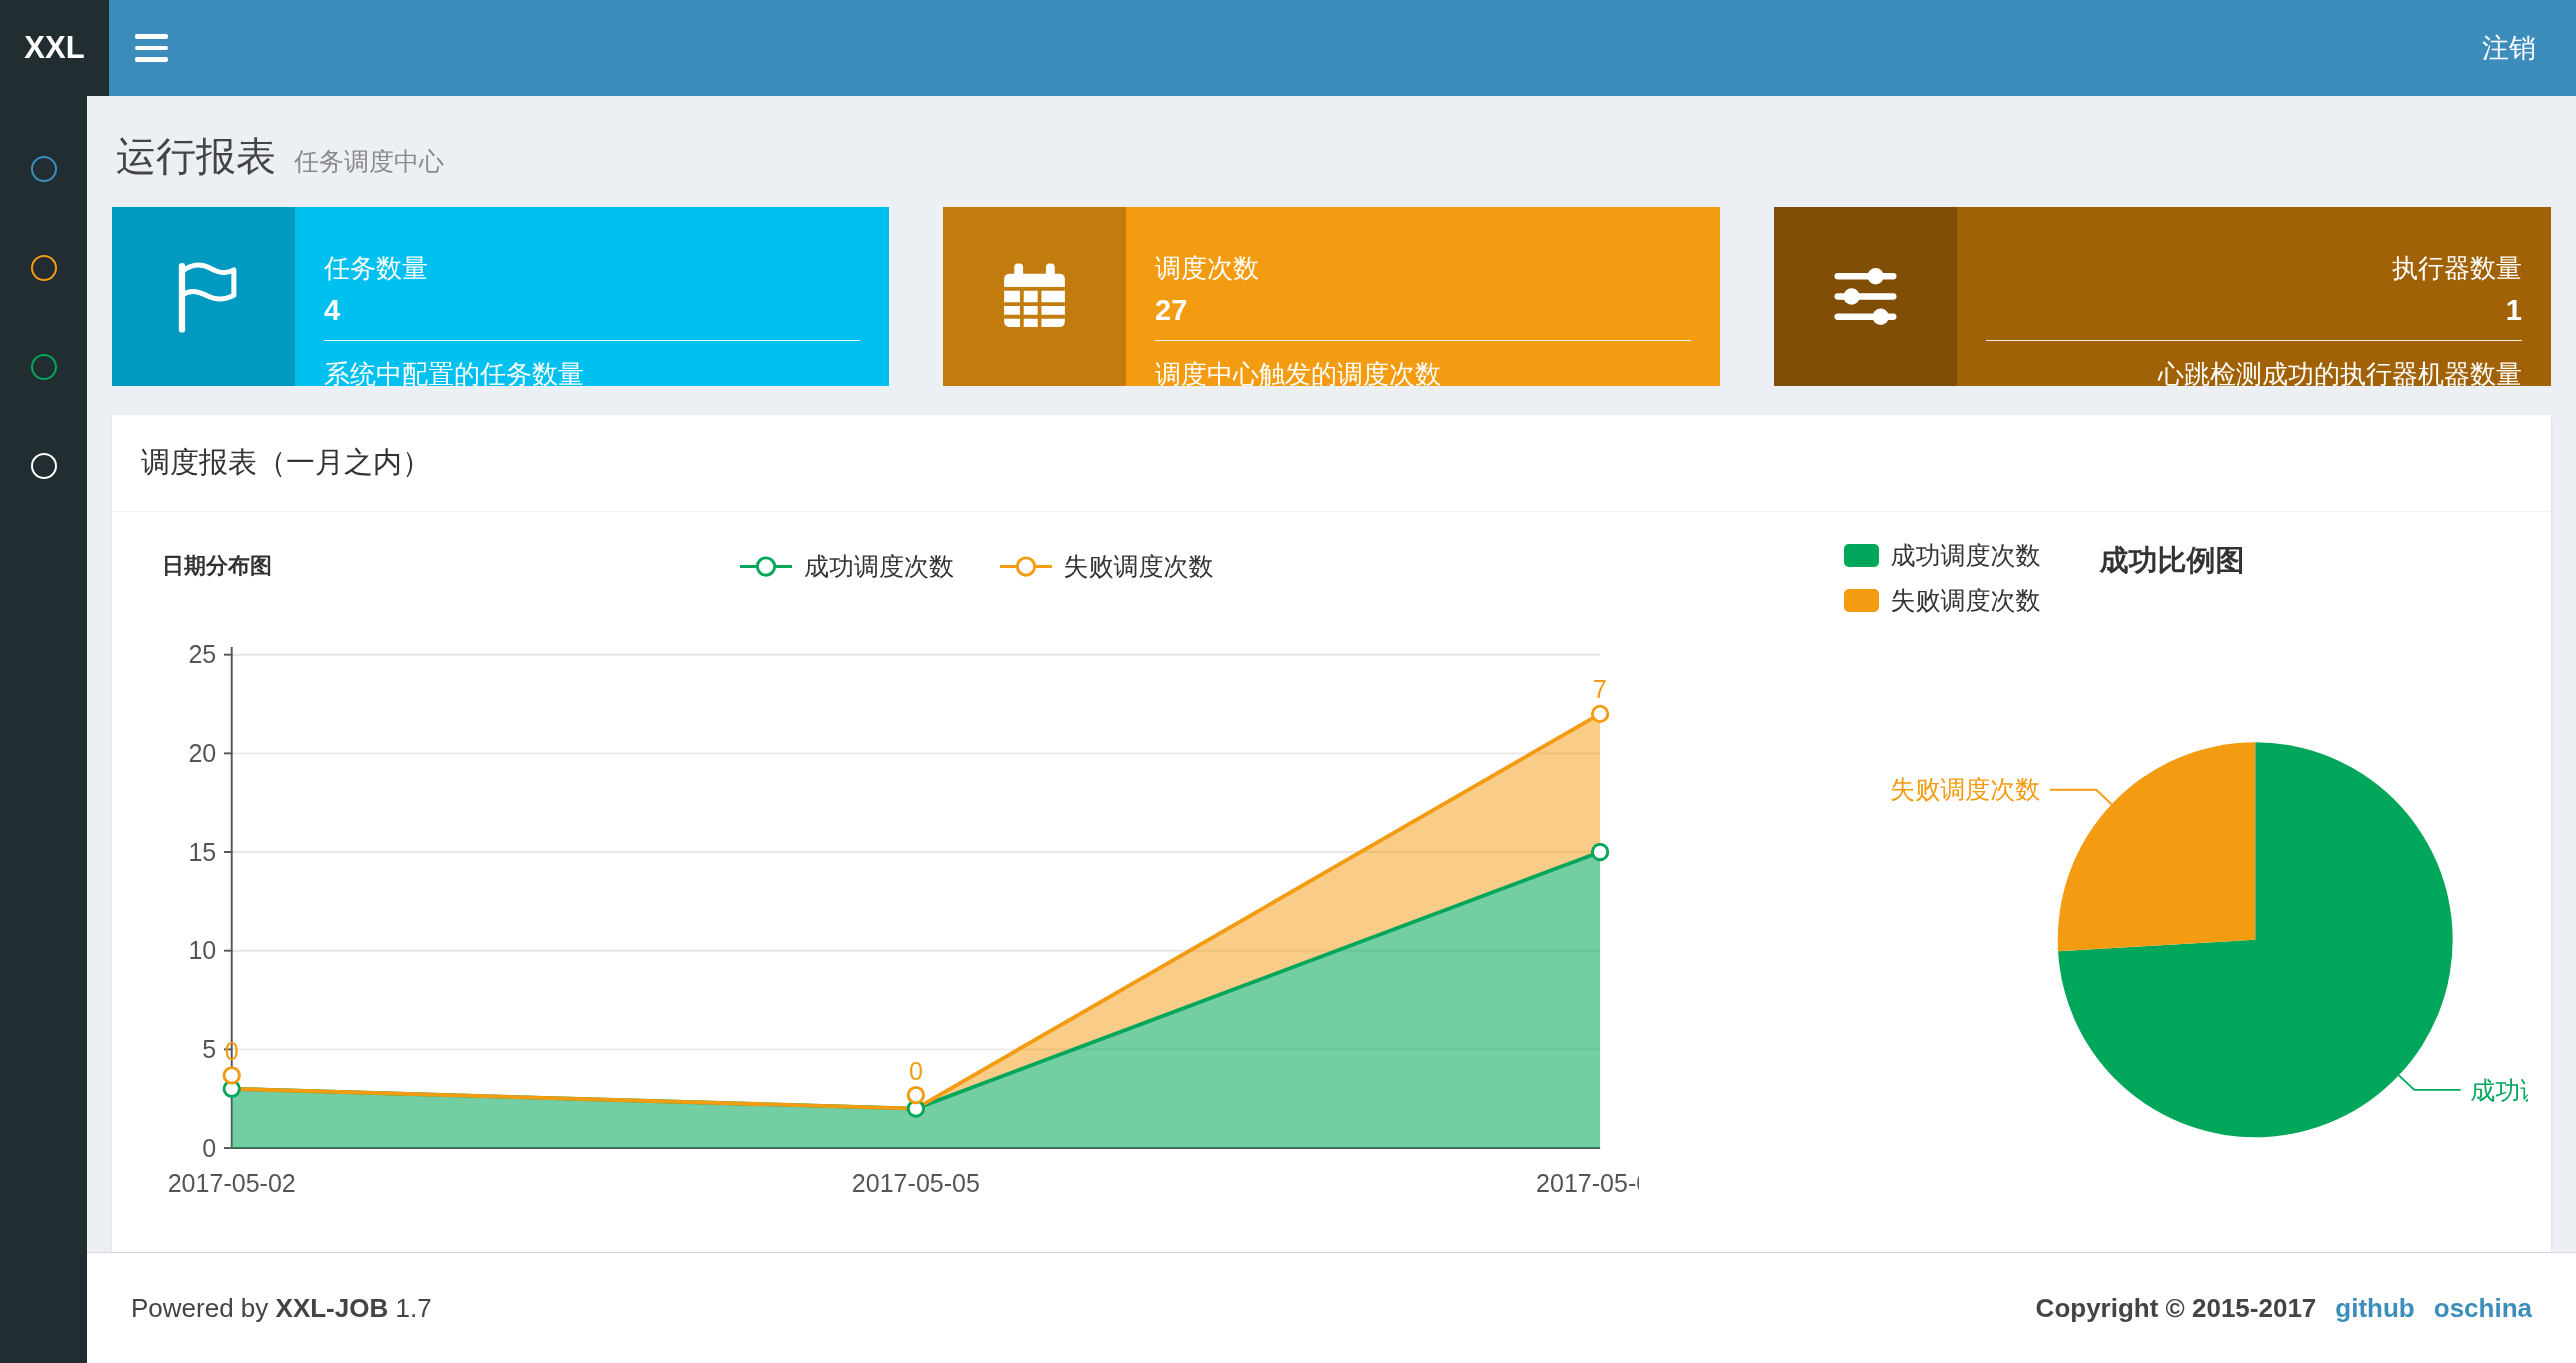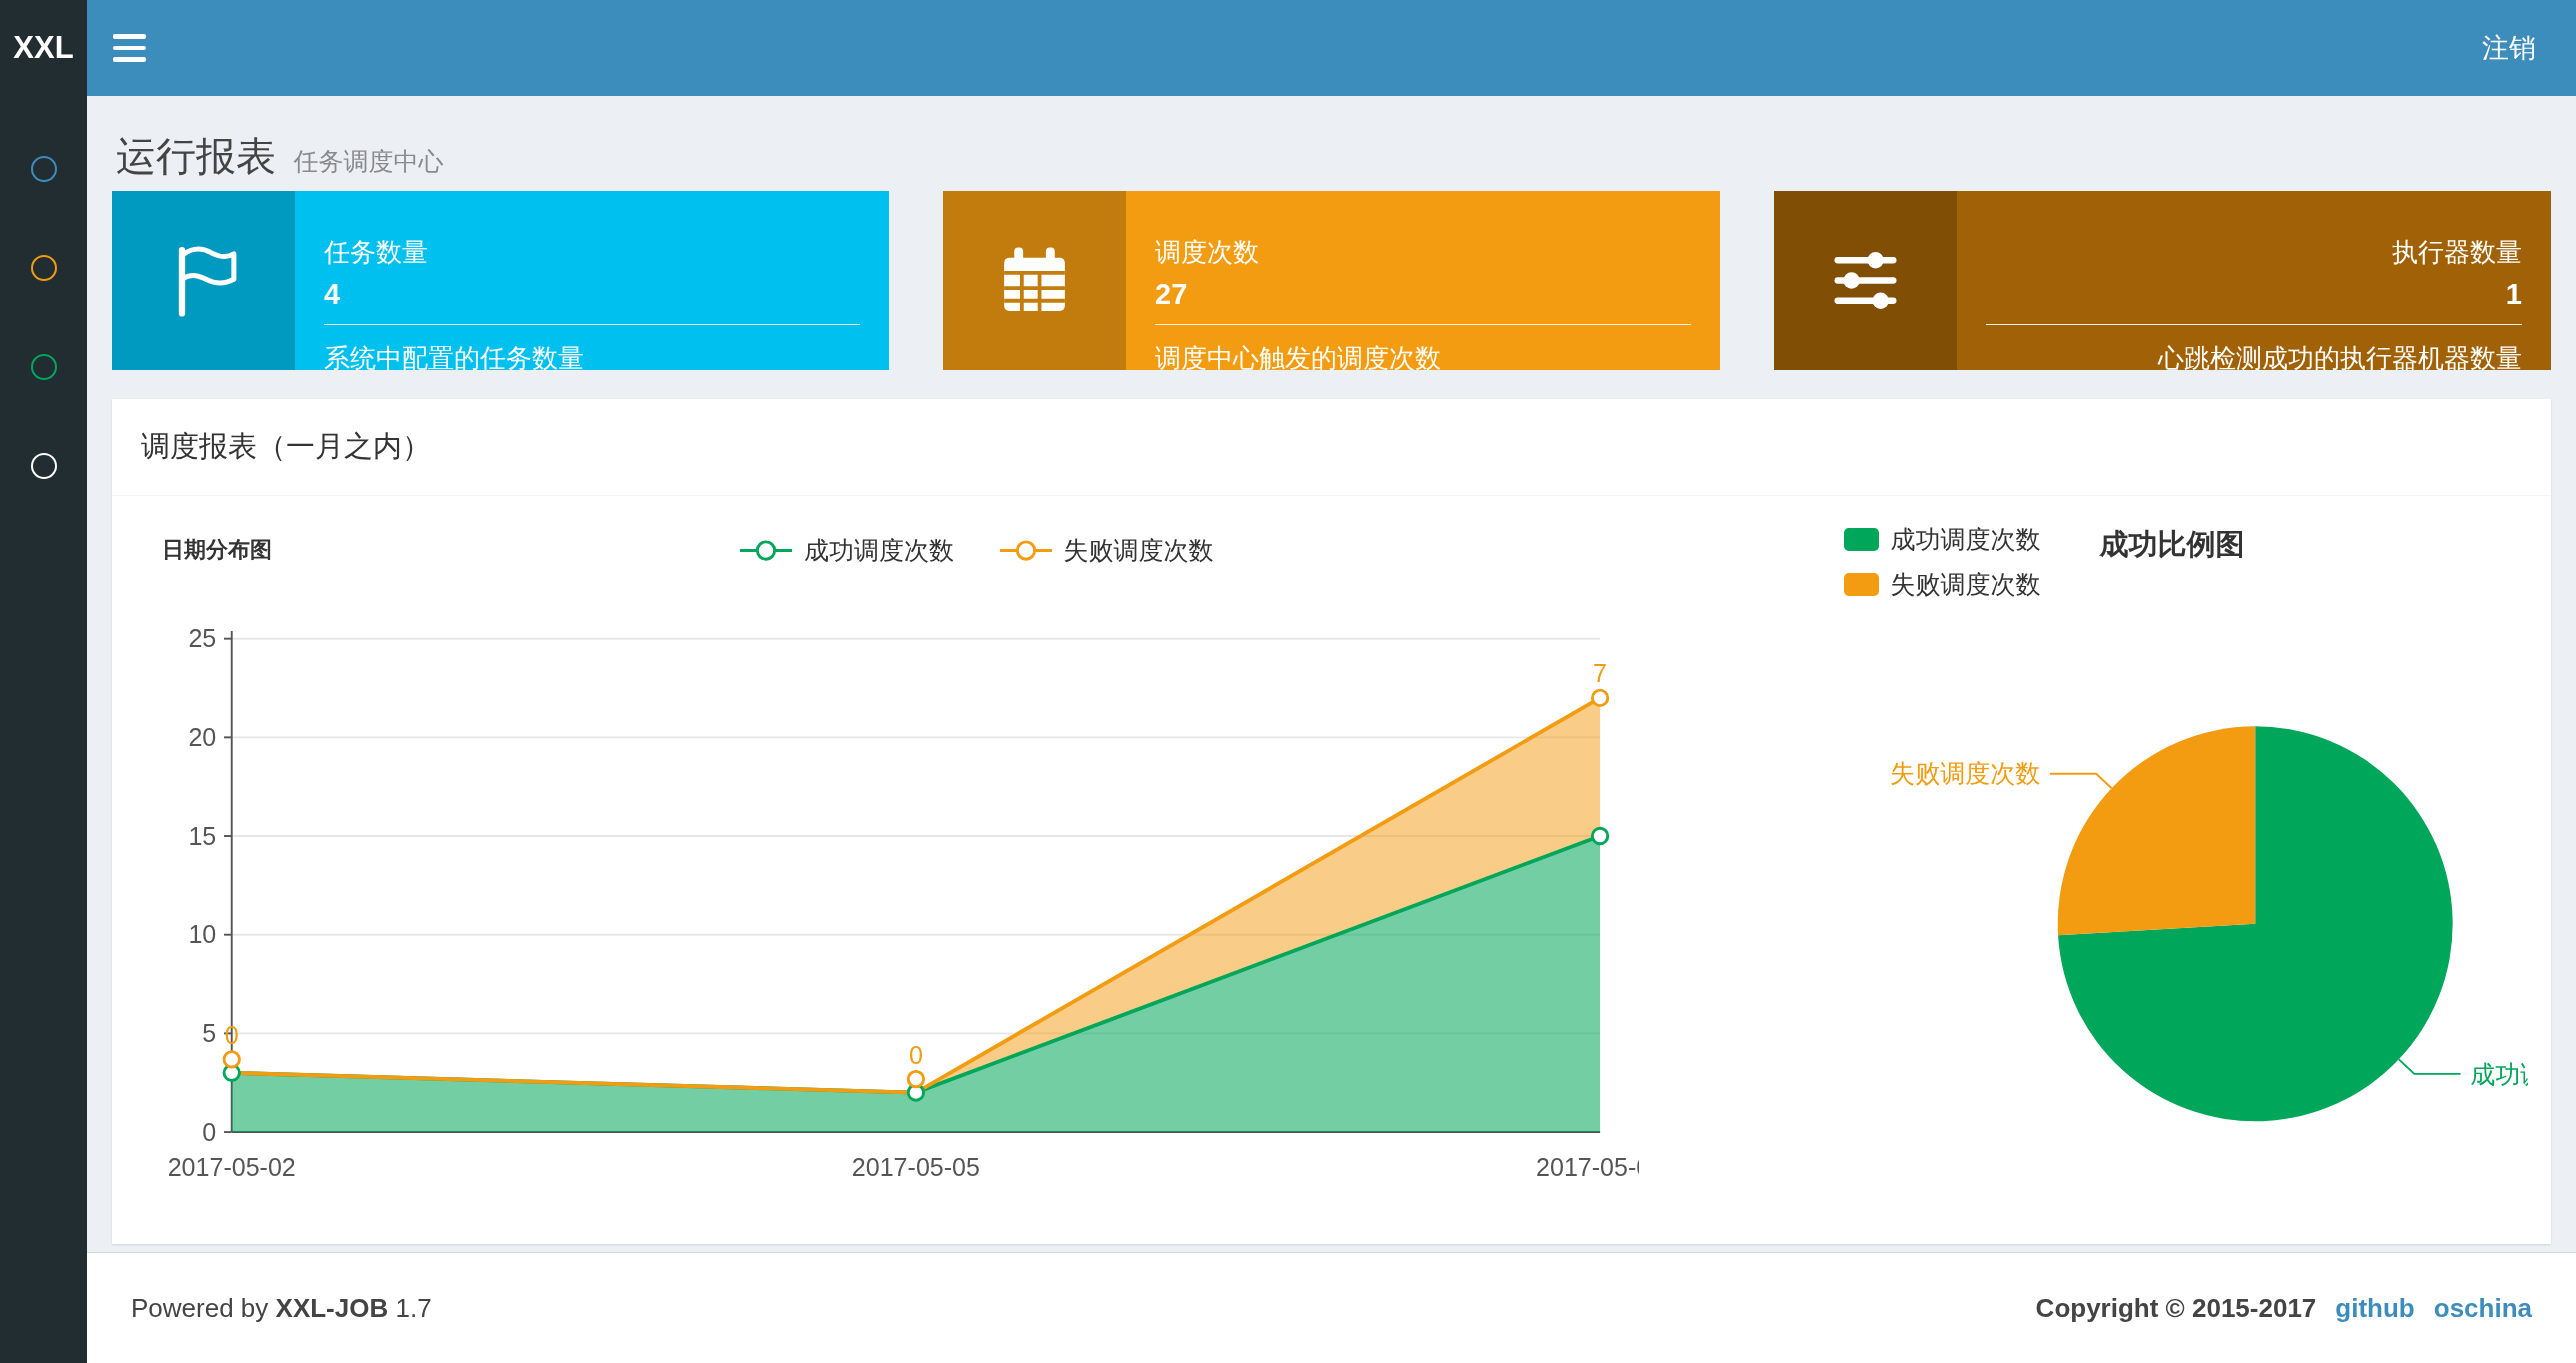--- a/index.html
+++ b/index.html
@@ -7,39 +7,39 @@
   body {
     width:2576px; height:1363px;
     font-family:"Liberation Sans","DejaVu Sans",sans-serif;
     background:#ecf0f5; color:#333;
   }
   svg { font-family:inherit; }
   #app { width:2576px; height:1363px; display:flex; flex-direction:column; overflow:hidden; }
 
   
   .navbar { height:96px; flex-shrink:0; background:#3c8dbc; display:flex; align-items:stretch; }
-  .logo { width:87px; background:#222d32; color:#fff; font-weight:bold; font-size:31px;
+  .logo { width:109px; background:#222d32; color:#fff; font-weight:bold; font-size:31px;
           display:flex; align-items:center; justify-content:center; cursor:pointer; }
   .hamburger { width:85px; display:flex; flex-direction:column; gap:6.7px;
                align-items:center; justify-content:center; cursor:pointer; }
   .hamburger .bar { width:33px; height:4.8px; background:#fff; border-radius:1.9px; }
   .nav-spacer { flex:1; }
   .logout { color:#fff; font-size:27px; display:flex; align-items:center;
             padding:0 40px; cursor:pointer; }
 
   
   .body-wrap { flex:1; display:flex; min-height:0; }
   .sidebar { width:87px; flex-shrink:0; background:#222d32; padding-top:23px; }
   .side-item { height:99px; display:flex; align-items:center; justify-content:center; cursor:pointer; }
   .ring { width:26px; height:26px; border-radius:50%; border:2.9px solid #fff; }
 
   .main { flex:1; min-width:0; display:flex; flex-direction:column; background:#ecf0f5; }
   .content { flex:1; min-height:0; }
 
-  .content-header { padding:33px 29px 7px 29px;font-family:Liberation Serif, serif; }
+  .content-header { padding:33px 29px 23px 29px; }
   .page-title { font-size:40px; color:#444; }
   .page-subtitle { font-size:25px; color:#8a8a8a; margin-left:13.5px; }
 
   
   .info-row { display:flex; gap:54px; padding:0 25px; }
   .info-box { flex:1; height:179px; display:flex; color:#fff; overflow:hidden; }
   .info-icon { width:183px; flex-shrink:0; background:rgba(0,0,0,0.2);
                display:flex; align-items:center; justify-content:center; }
   .info-content { flex:1; padding:21px 29px 0 29px; }
   .info-label { font-size:26px;margin-top:23px; }

